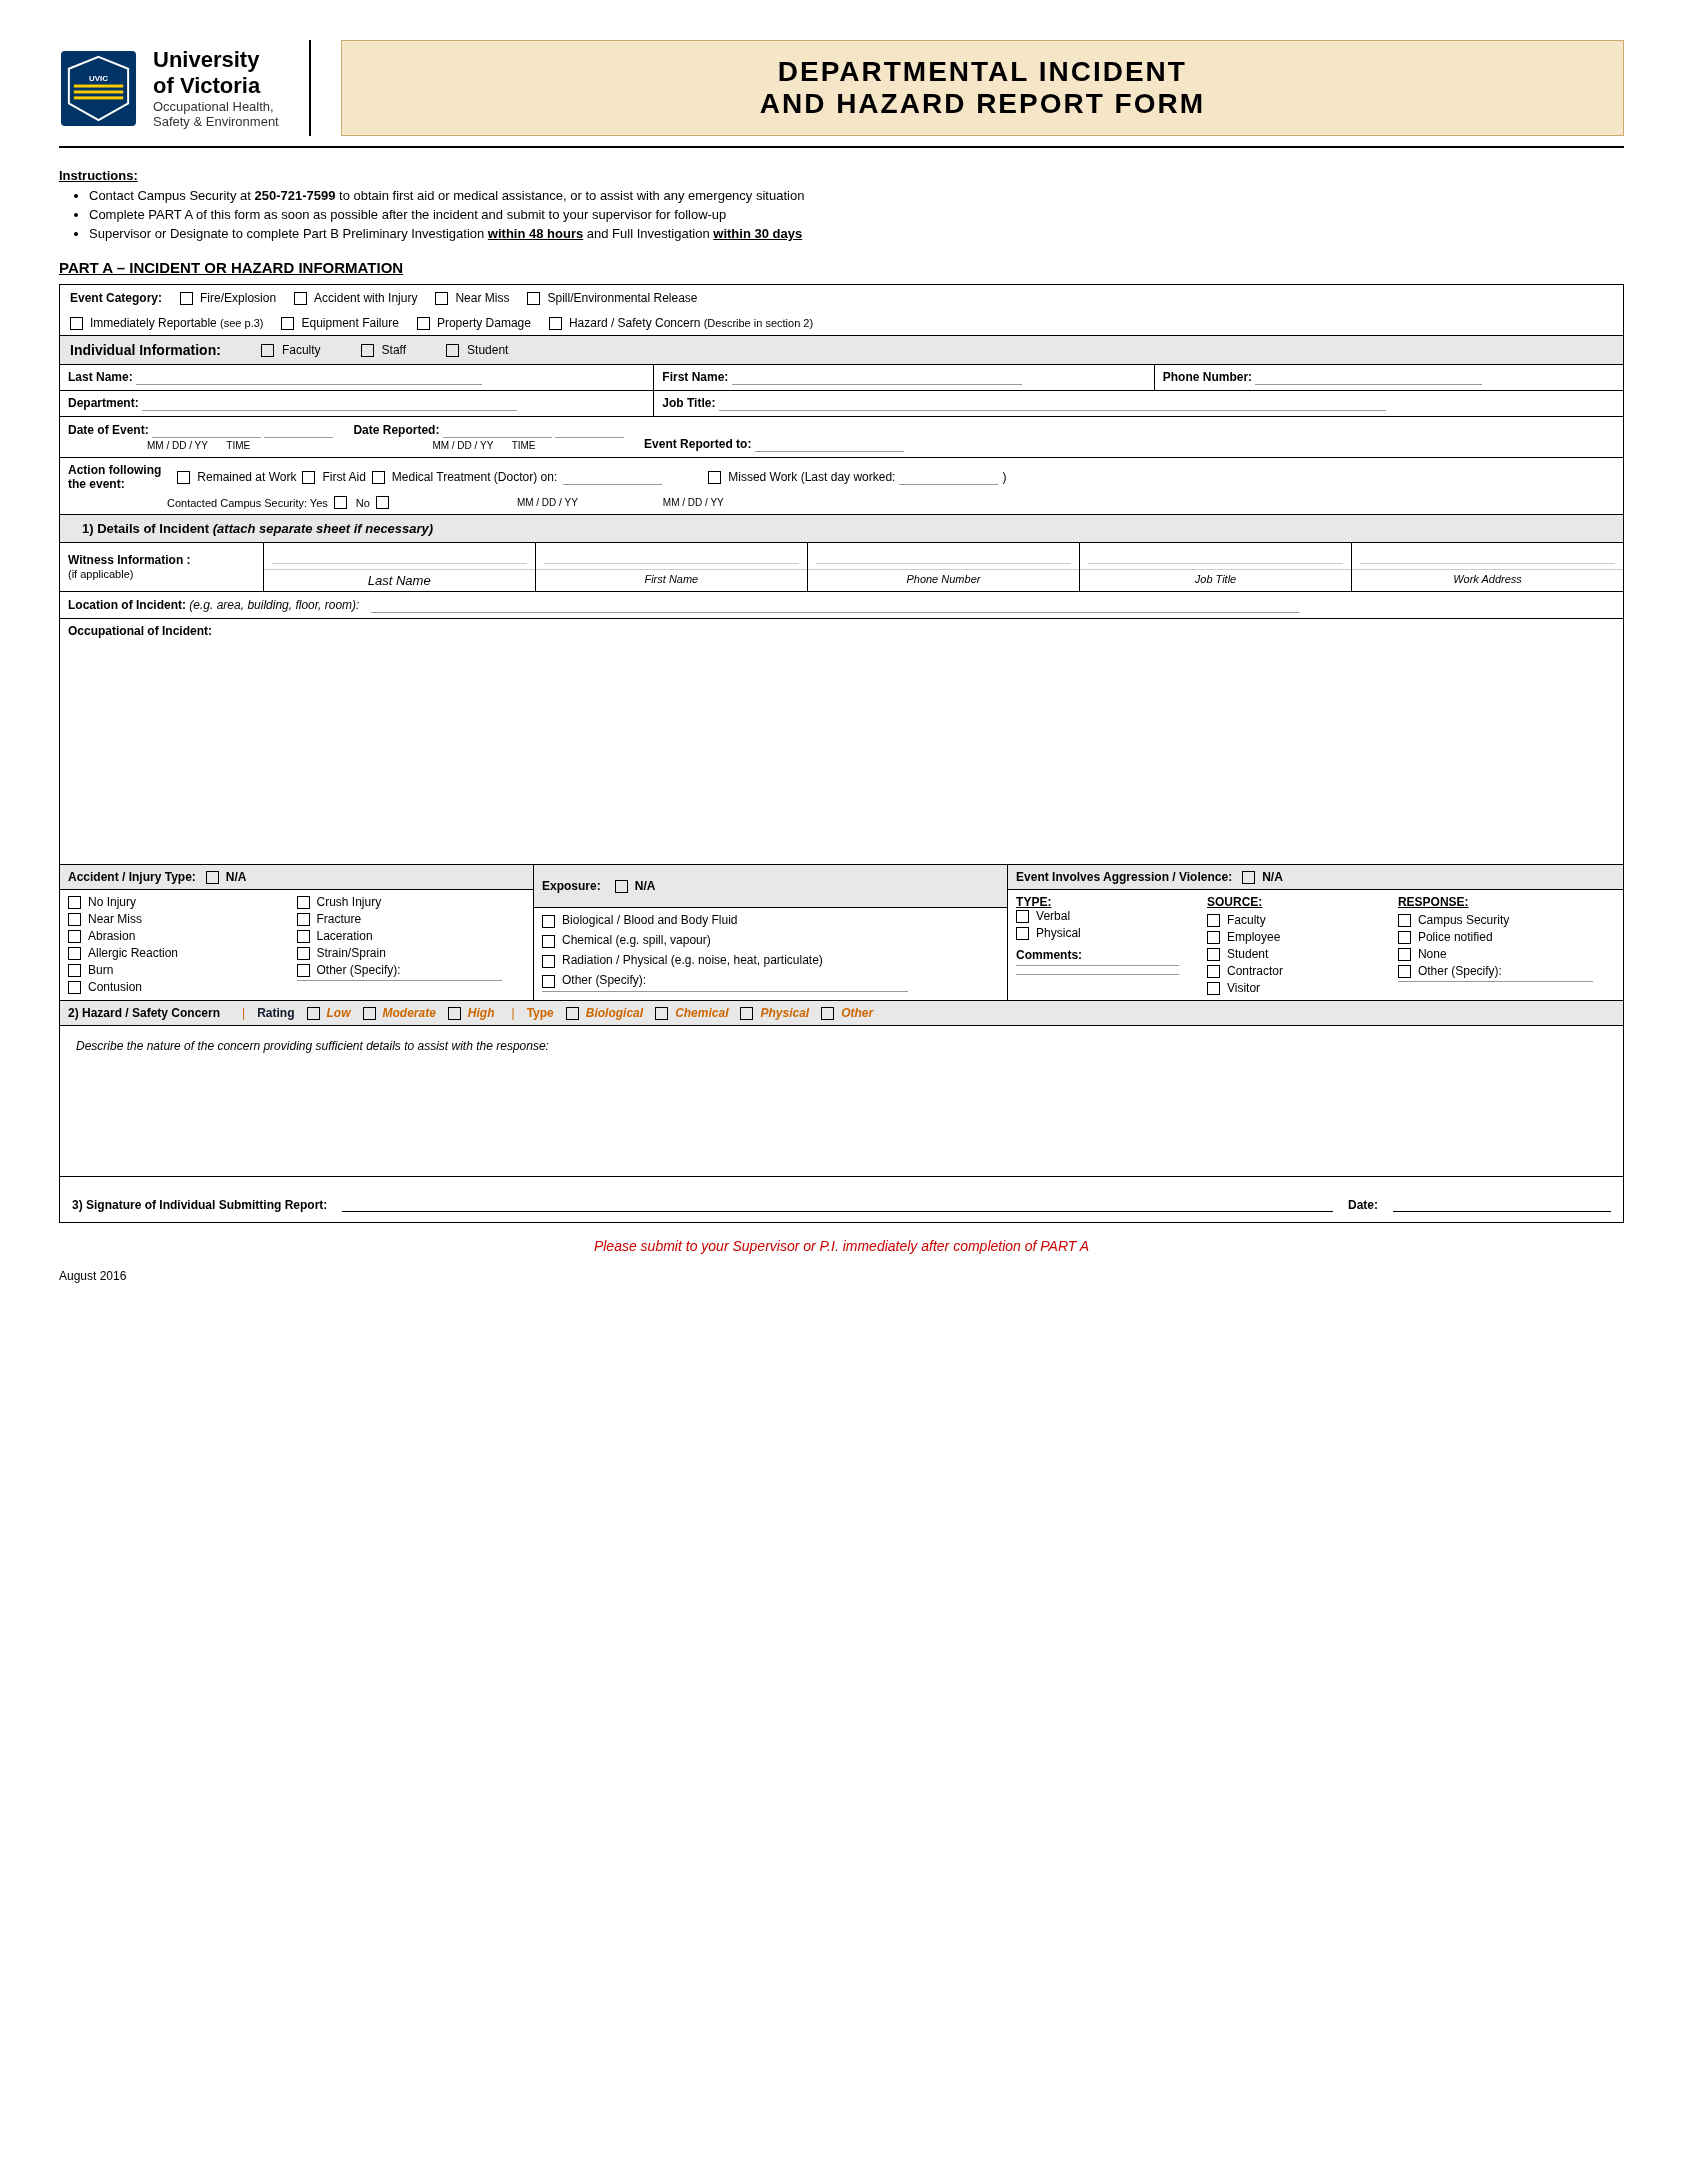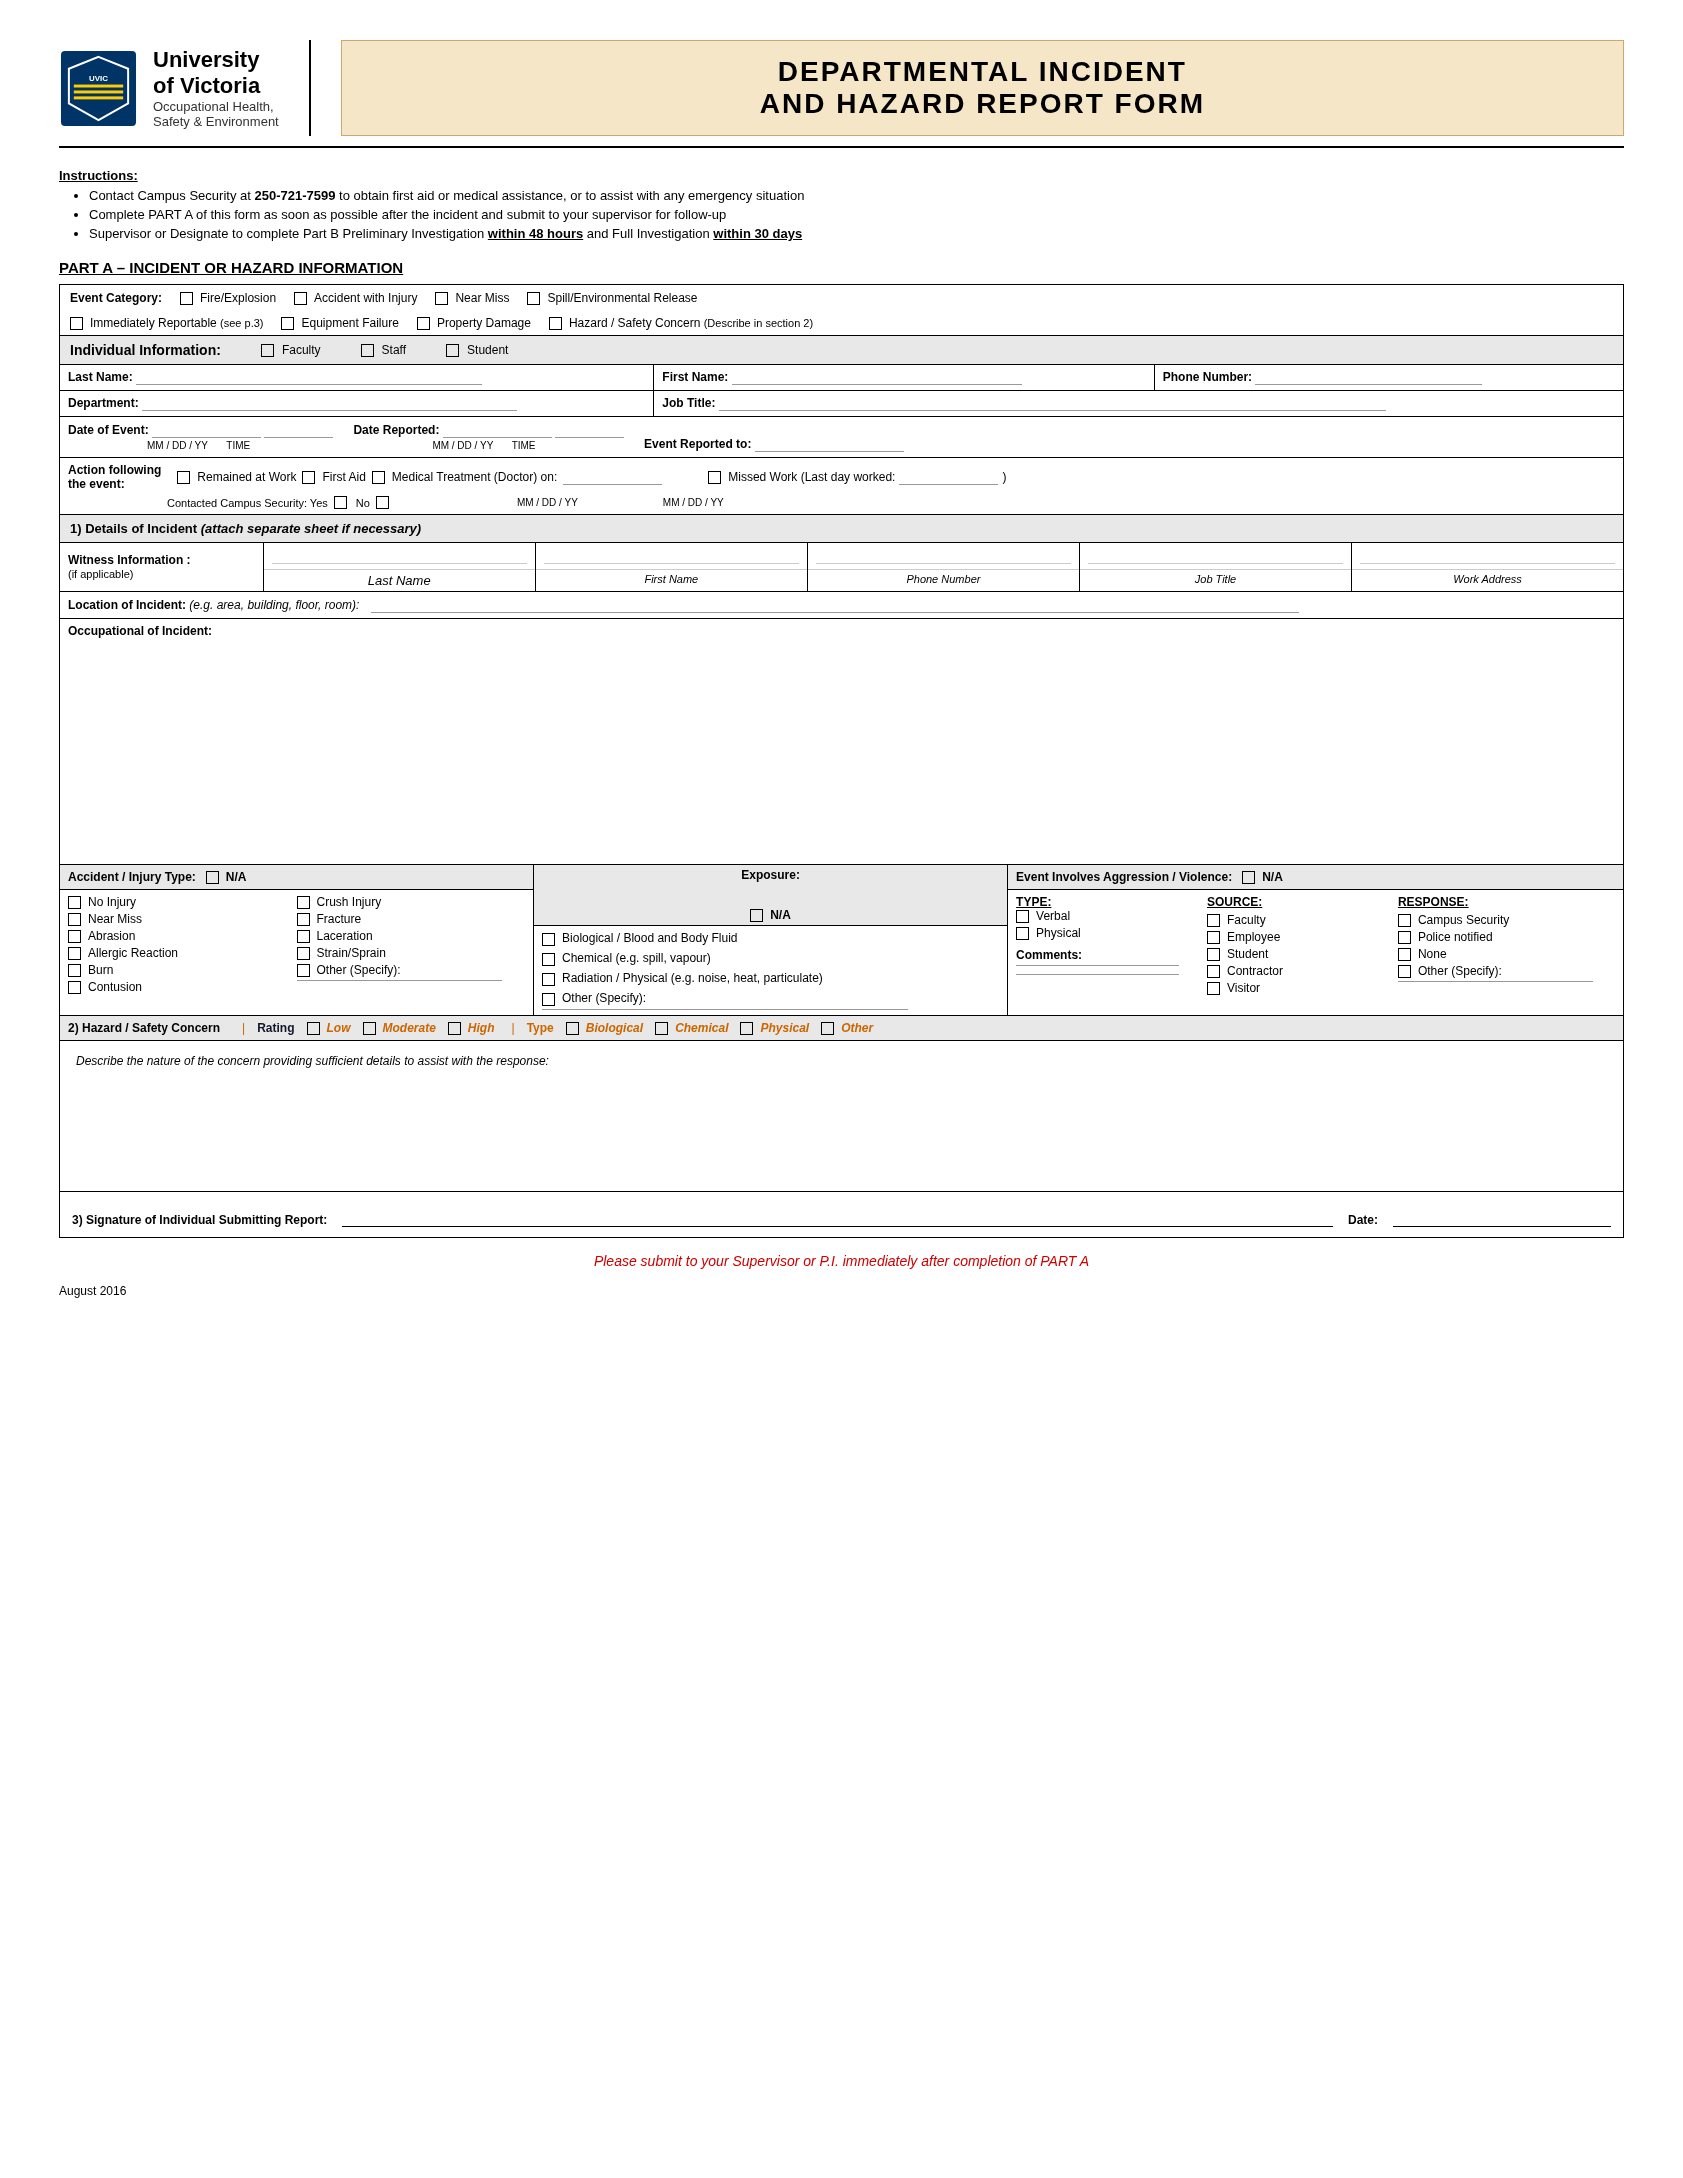--- a/index.html
+++ b/index.html
@@ -317,21 +317,21 @@
         <span class="cb"></span>
         <span>No</span>
         <span class="cb"></span>
         <span style="margin-left:119px;font-size:10px;">MM / DD / YY</span>
         <span style="margin-left:79px;font-size:10px;">MM / DD / YY</span>
       </div>
     </td>
   </tr>
 
   <tr>
-    <td colspan="4" class="section-header" style="padding:6px 10px;">
+    <td colspan="4" class="section-header" style="padding:6px 22px;">
       <span><strong>1) Details of Incident</strong> <em>(attach separate sheet if necessary)</em></span>
     </td>
   </tr>
 
   <tr>
     <td colspan="4" style="padding:0;">
       <table style="width:100%;border-collapse:collapse;">
         <tbody>
               <tr>
           <td rowspan="2" style="padding:5px 8px;border:none;border-right:1px solid #000;width:13%;font-weight:bold;vertical-align:middle;">
@@ -442,21 +442,21 @@
               <div style="display:flex;align-items:center;gap:4px;">
                 <span class="cb"></span>
                     <span>Other (Specify):</span>
               </div>
               <div style="border-bottom:1px solid #999;width:90%;margin-top:3px;"></div>
             </div>
           </div>
         </div>
 
         <div style="flex:1; border-right:1px solid #000; padding:0;">
-          <div style="padding:3px 8px; background:#e8e8e8; border-bottom:1px solid #000; font-weight:bold; display:flex; align-items:center; gap:26px;flex-direction:column;">
+          <div style="padding:14px 8px; background:#e8e8e8; border-bottom:1px solid #000; font-weight:bold; display:flex; align-items:center; gap:14px;">
             <span>Exposure:</span>
             <label style="display:flex;align-items:center;gap:4px;cursor:pointer;">
               <span class="cb"></span>
               <span style="font-weight:bold;">N/A</span>
             </label>
           </div>
           <div style="padding:5px 8px;">
             <div style="display:flex;align-items:flex-start;gap:4px;margin-bottom:5px;">
               <span class="cb" style="margin-top:2px;"></span>
                   <span>Biological / Blood and Body Fluid</span>

